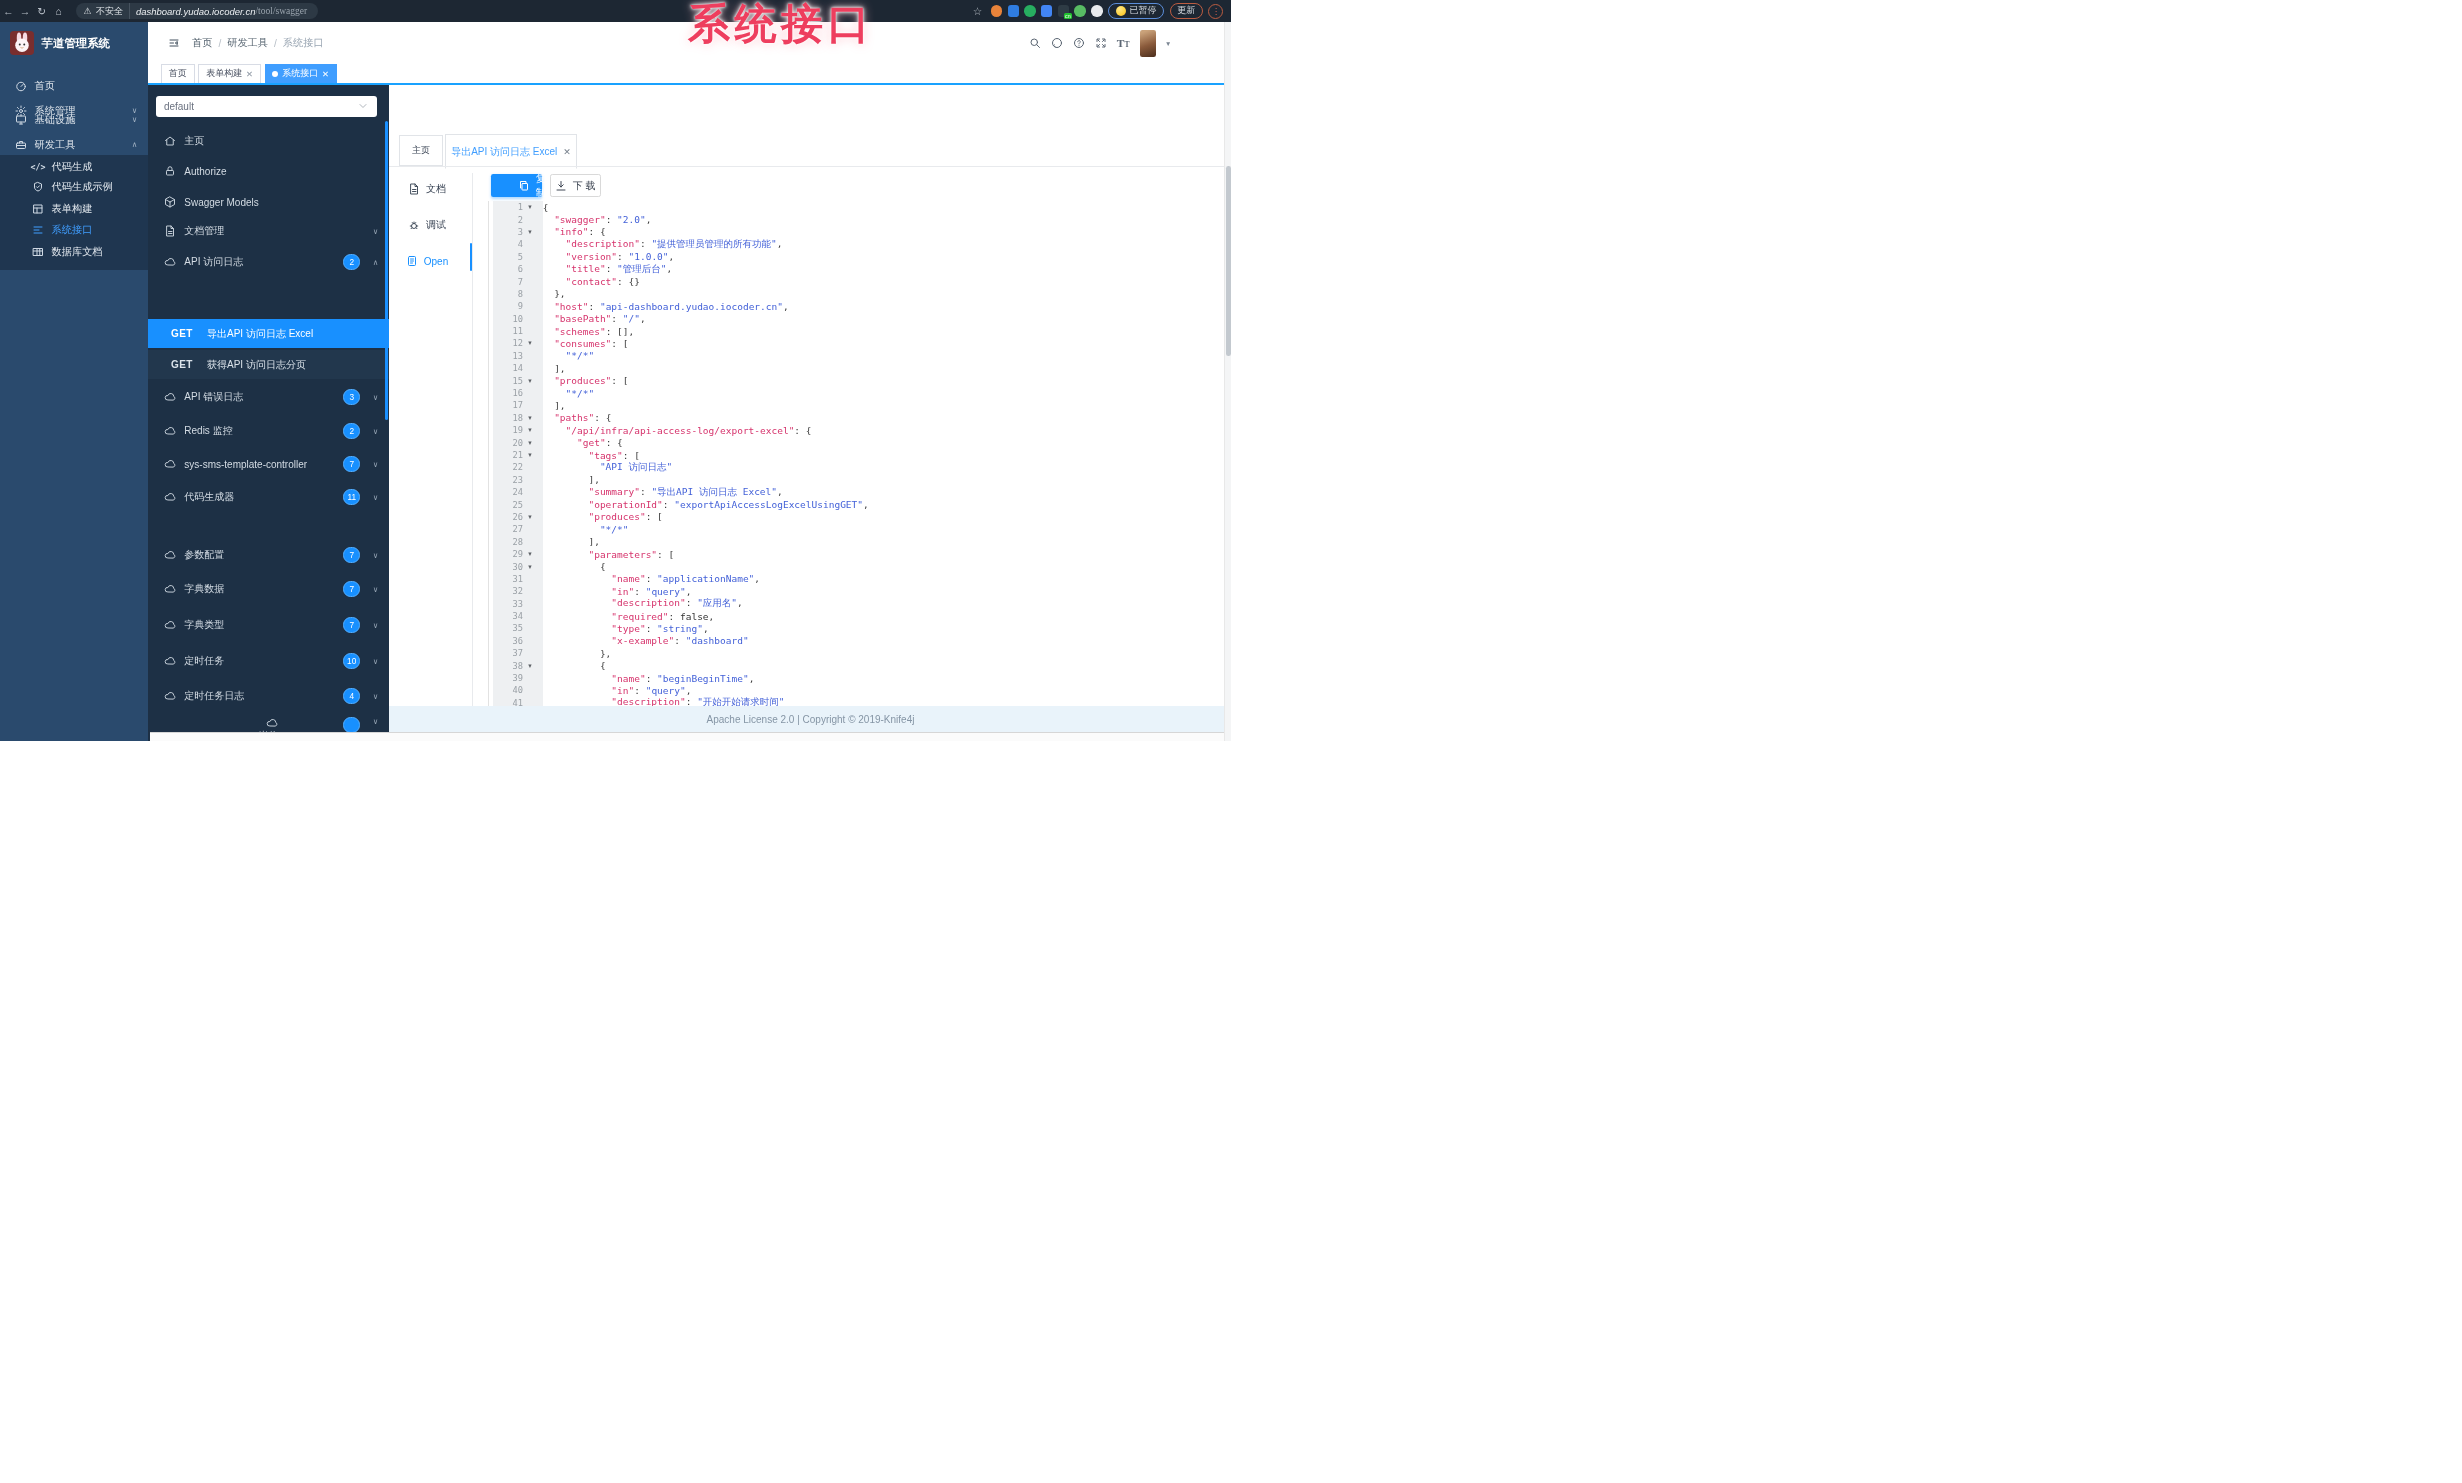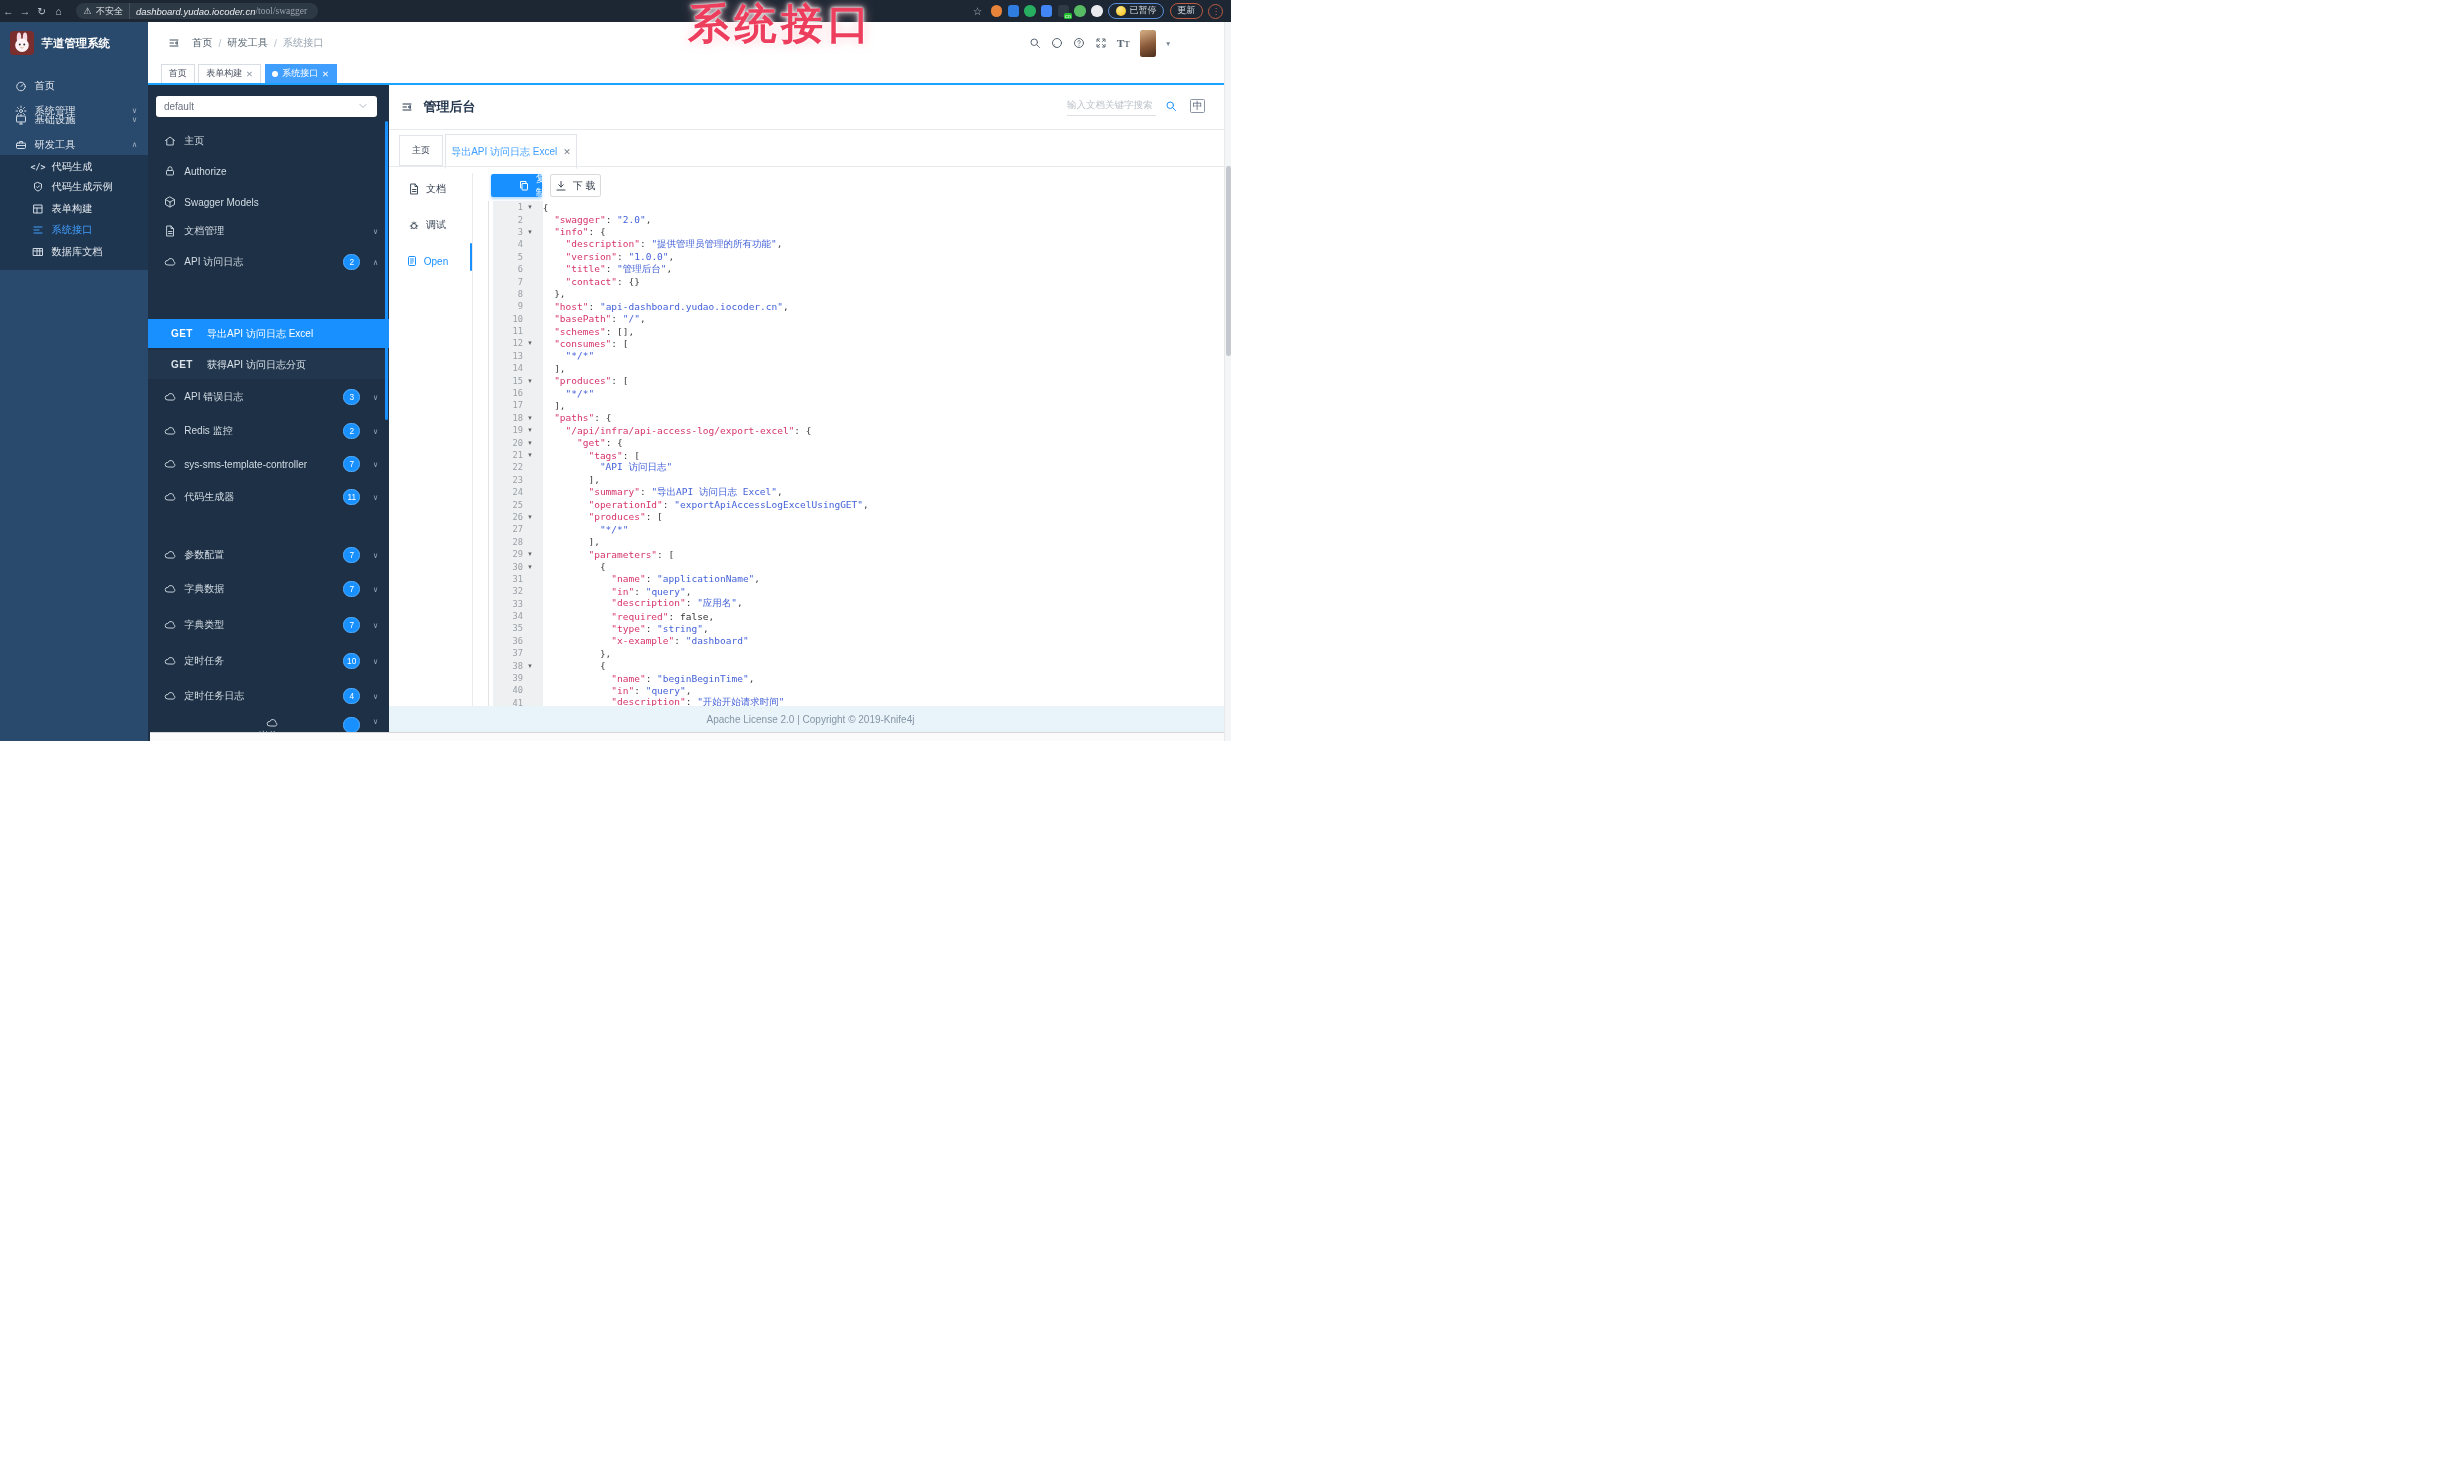--- a/index.html
+++ b/index.html
@@ -486,38 +486,20 @@
           </i>
           <span>岗位</span>
           <span class="badge"></span>
           <span class="chev">∨</span>
         </div>
       </div>
   </div>
   <div id="sw-scrollthumb" class="abs"></div>
 
   <div id="main" class="abs">
-    <div id="k4-header">
-      <span id="k4-title-wrap">
-        <i class="ic">
-            <svg width="12" height="12" viewBox="0 0 24 24" fill="none" stroke="currentColor" stroke-width="2" stroke-linecap="round" stroke-linejoin="round">
-              <path d="M4 6h16M4 12h7M4 18h16M18 9.5L14.5 12l3.5 2.5z"></path>
-            </svg>
-          </i>
-        <span id="k4-title">管理后台</span>
-      </span>
-      <span id="k4-search">输入文档关键字搜索</span>
-      <i class="ic" id="k4-search-icon">
-          <svg width="12" height="12" viewBox="0 0 24 24" fill="none" stroke="currentColor" stroke-width="2" stroke-linecap="round" stroke-linejoin="round">
-            <circle cx="10.5" cy="10.5" r="6.5"></circle>
-            <path d="M15.5 15.5L21 21"></path>
-          </svg>
-        </i>
-      <span id="k4-lang">中</span>
-    </div>
 
     <div class="k4-tab" id="k4-tab-home">
       <span>主页</span>
     </div>
     <div class="k4-tab" id="k4-tab-active">
       <span>导出API 访问日志 Excel</span>
       <span class="x">✕</span>
     </div>
     <div id="k4-tabline"></div>
 

